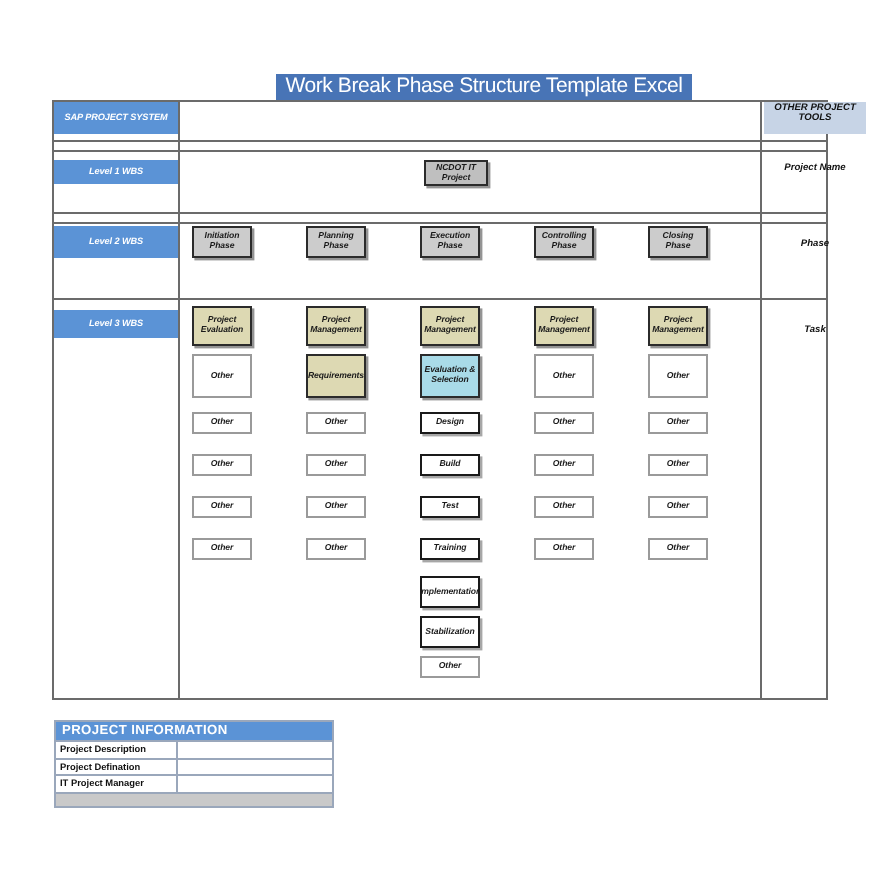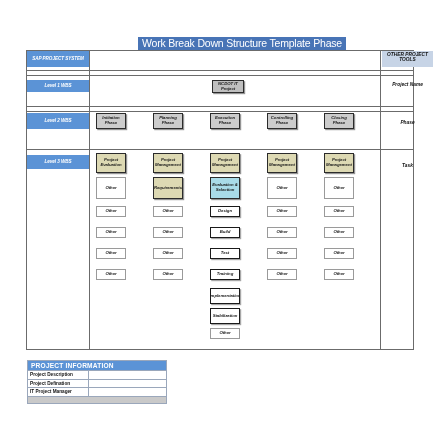--- a/index.html
+++ b/index.html
@@ -84,21 +84,21 @@
     white-space:nowrap;overflow:hidden;
   }
   .pi-val{flex:1;background:#ffffff;}
   .pi-foot{height:6px;background:#c9c9c9;}
 </style>
 </head>
 <body>
 
 <div id="root">
 
-  <div class="title-banner">Work Break Down Structure Template Phase</div>
+  <div class="title-banner">Work Break Phase Structure Template Excel</div>
 
   <div class="frame"></div>
 
   <div class="lvl" style="left:27px;top:51px;height:16px;">SAP PROJECT SYSTEM</div>
   <div class="lvl" style="left:27px;top:80px;height:12px;">Level 1 WBS</div>
   <div class="lvl" style="left:27px;top:113px;height:16px;">Level 2 WBS</div>
   <div class="lvl" style="left:27px;top:155px;height:14px;">Level 3 WBS</div>
 
   <div class="rhead">OTHER PROJECT TOOLS</div>
   <div class="rlab" style="top:82px;">Project Name</div>

